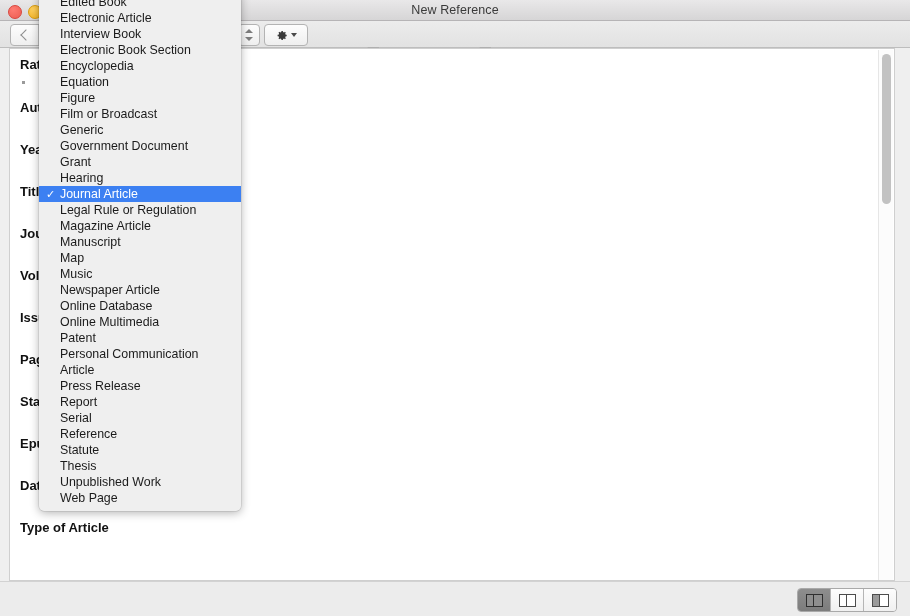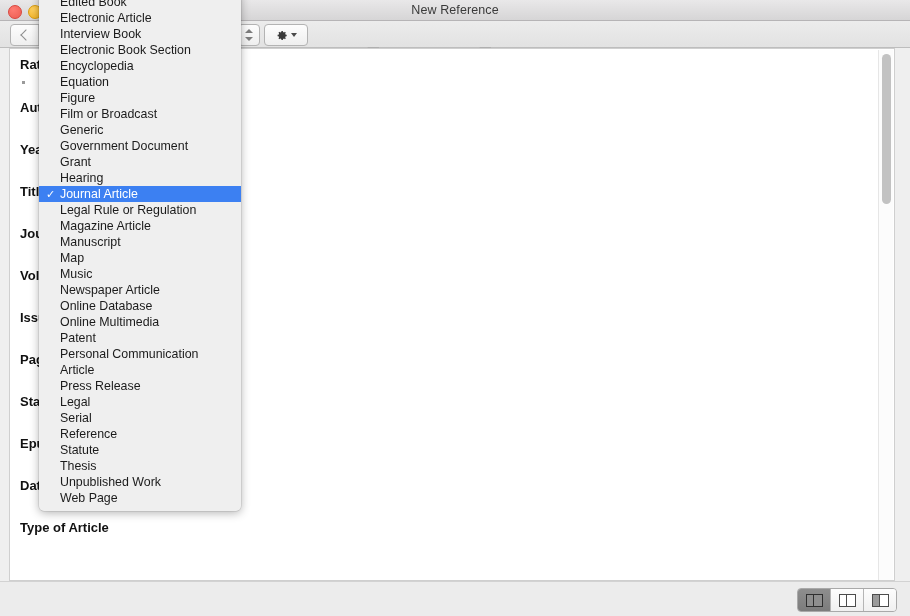--- a/index.html
+++ b/index.html
@@ -402,21 +402,21 @@
       <div class="menu-item"><span>Manuscript</span></div>
       <div class="menu-item"><span>Map</span></div>
       <div class="menu-item"><span>Music</span></div>
       <div class="menu-item"><span>Newspaper Article</span></div>
       <div class="menu-item"><span>Online Database</span></div>
       <div class="menu-item"><span>Online Multimedia</span></div>
       <div class="menu-item"><span>Patent</span></div>
       <div class="menu-item"><span>Personal Communication</span></div>
       <div class="menu-item"><span>Article</span></div>
       <div class="menu-item"><span>Press Release</span></div>
-      <div class="menu-item"><span>Legal</span></div>
+      <div class="menu-item"><span>Report</span></div>
       <div class="menu-item"><span>Serial</span></div>
       <div class="menu-item"><span>Reference</span></div>
       <div class="menu-item"><span>Statute</span></div>
       <div class="menu-item"><span>Thesis</span></div>
       <div class="menu-item"><span>Unpublished Work</span></div>
       <div class="menu-item"><span>Web Page</span></div>
     </div>
 
 </div>
 

